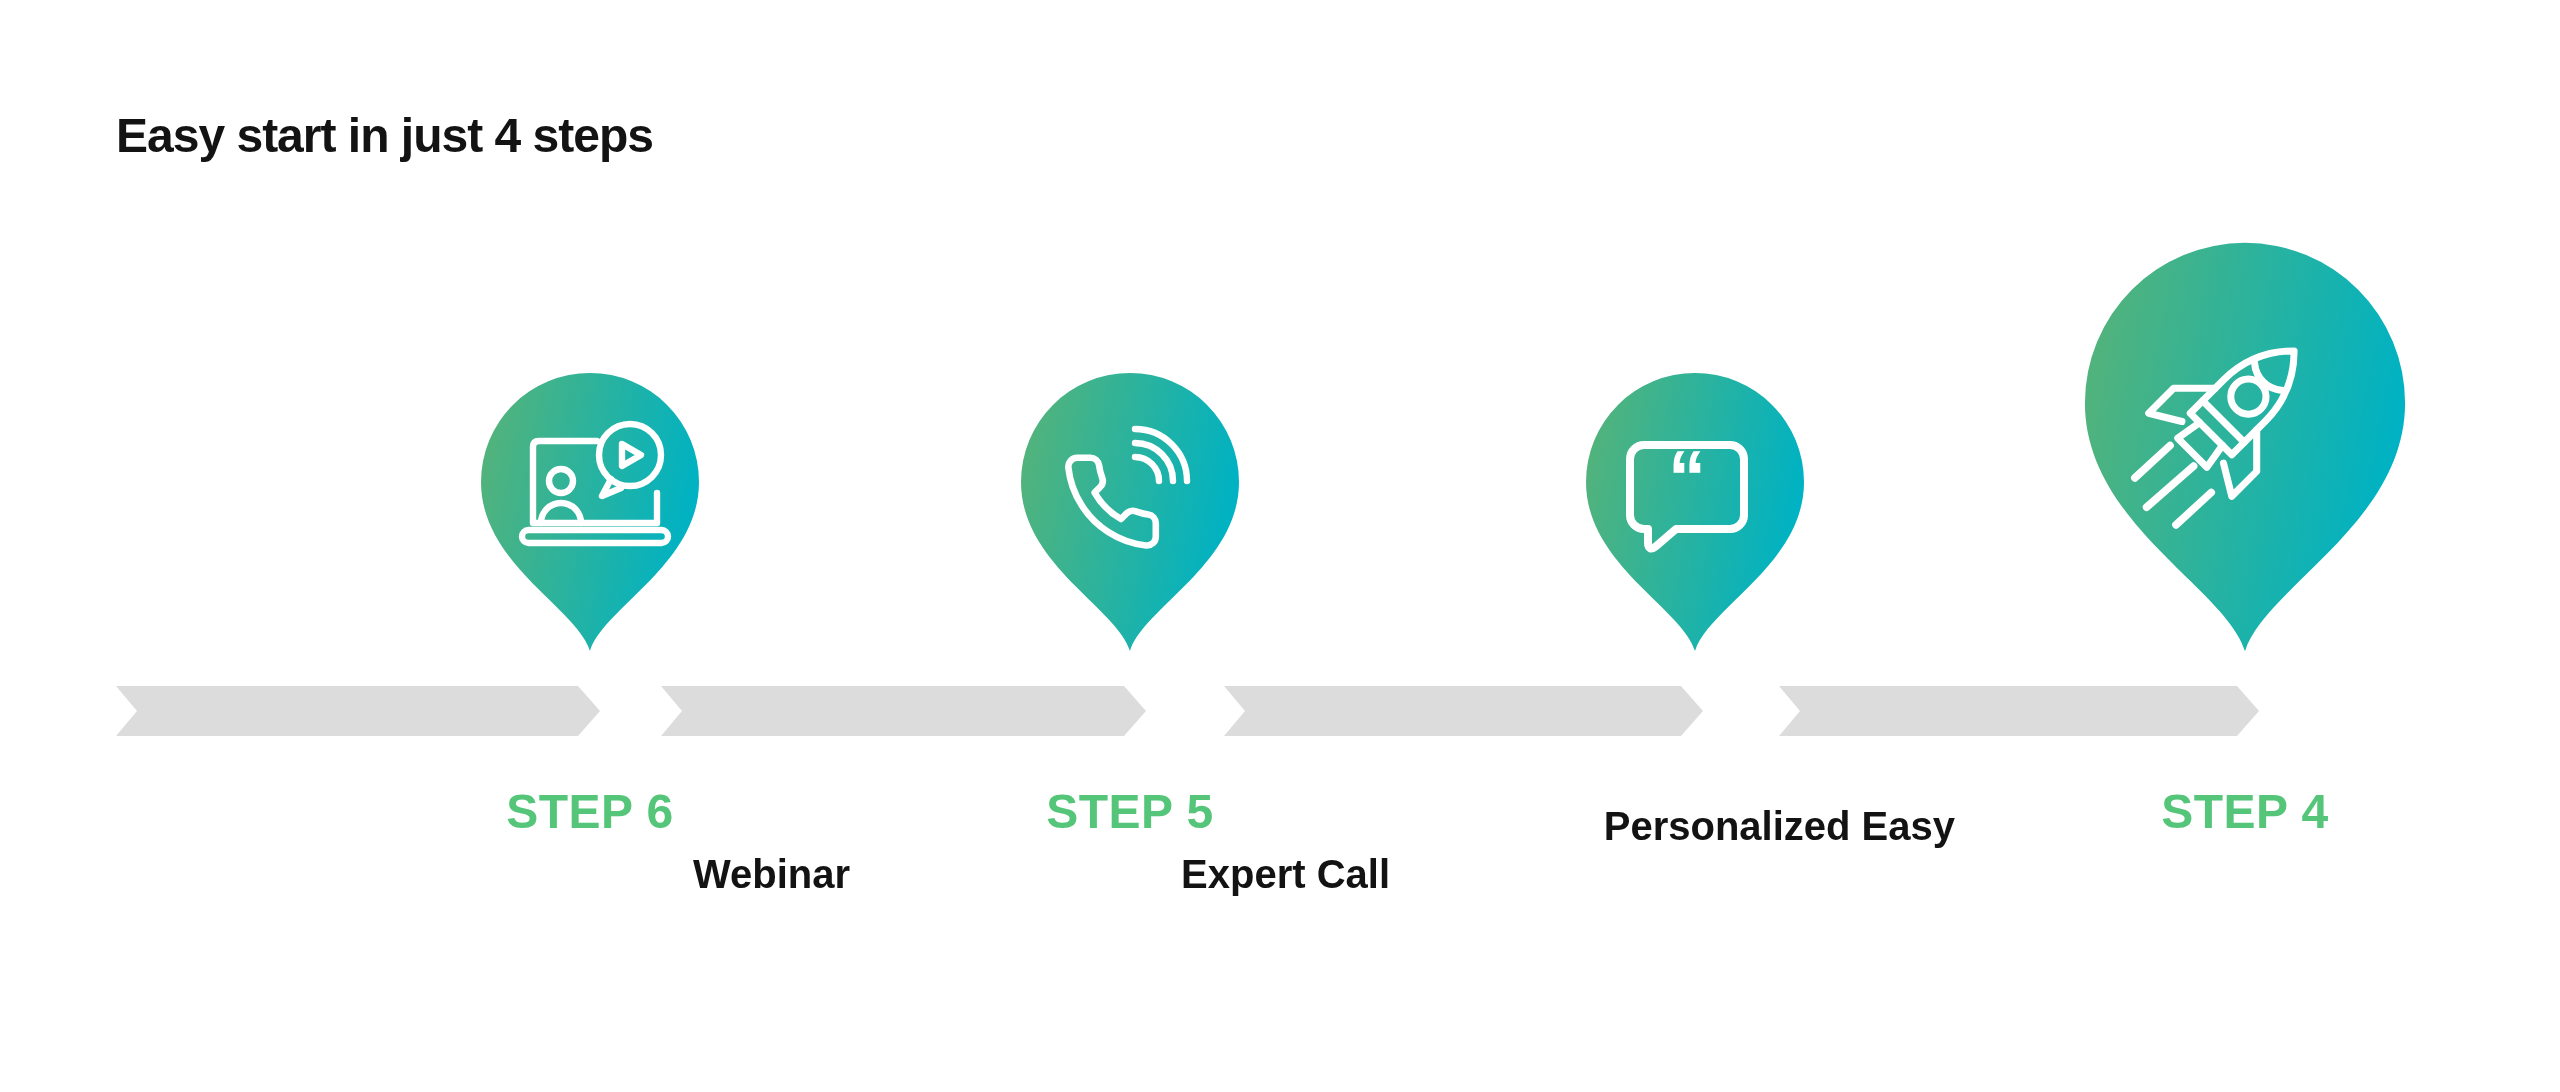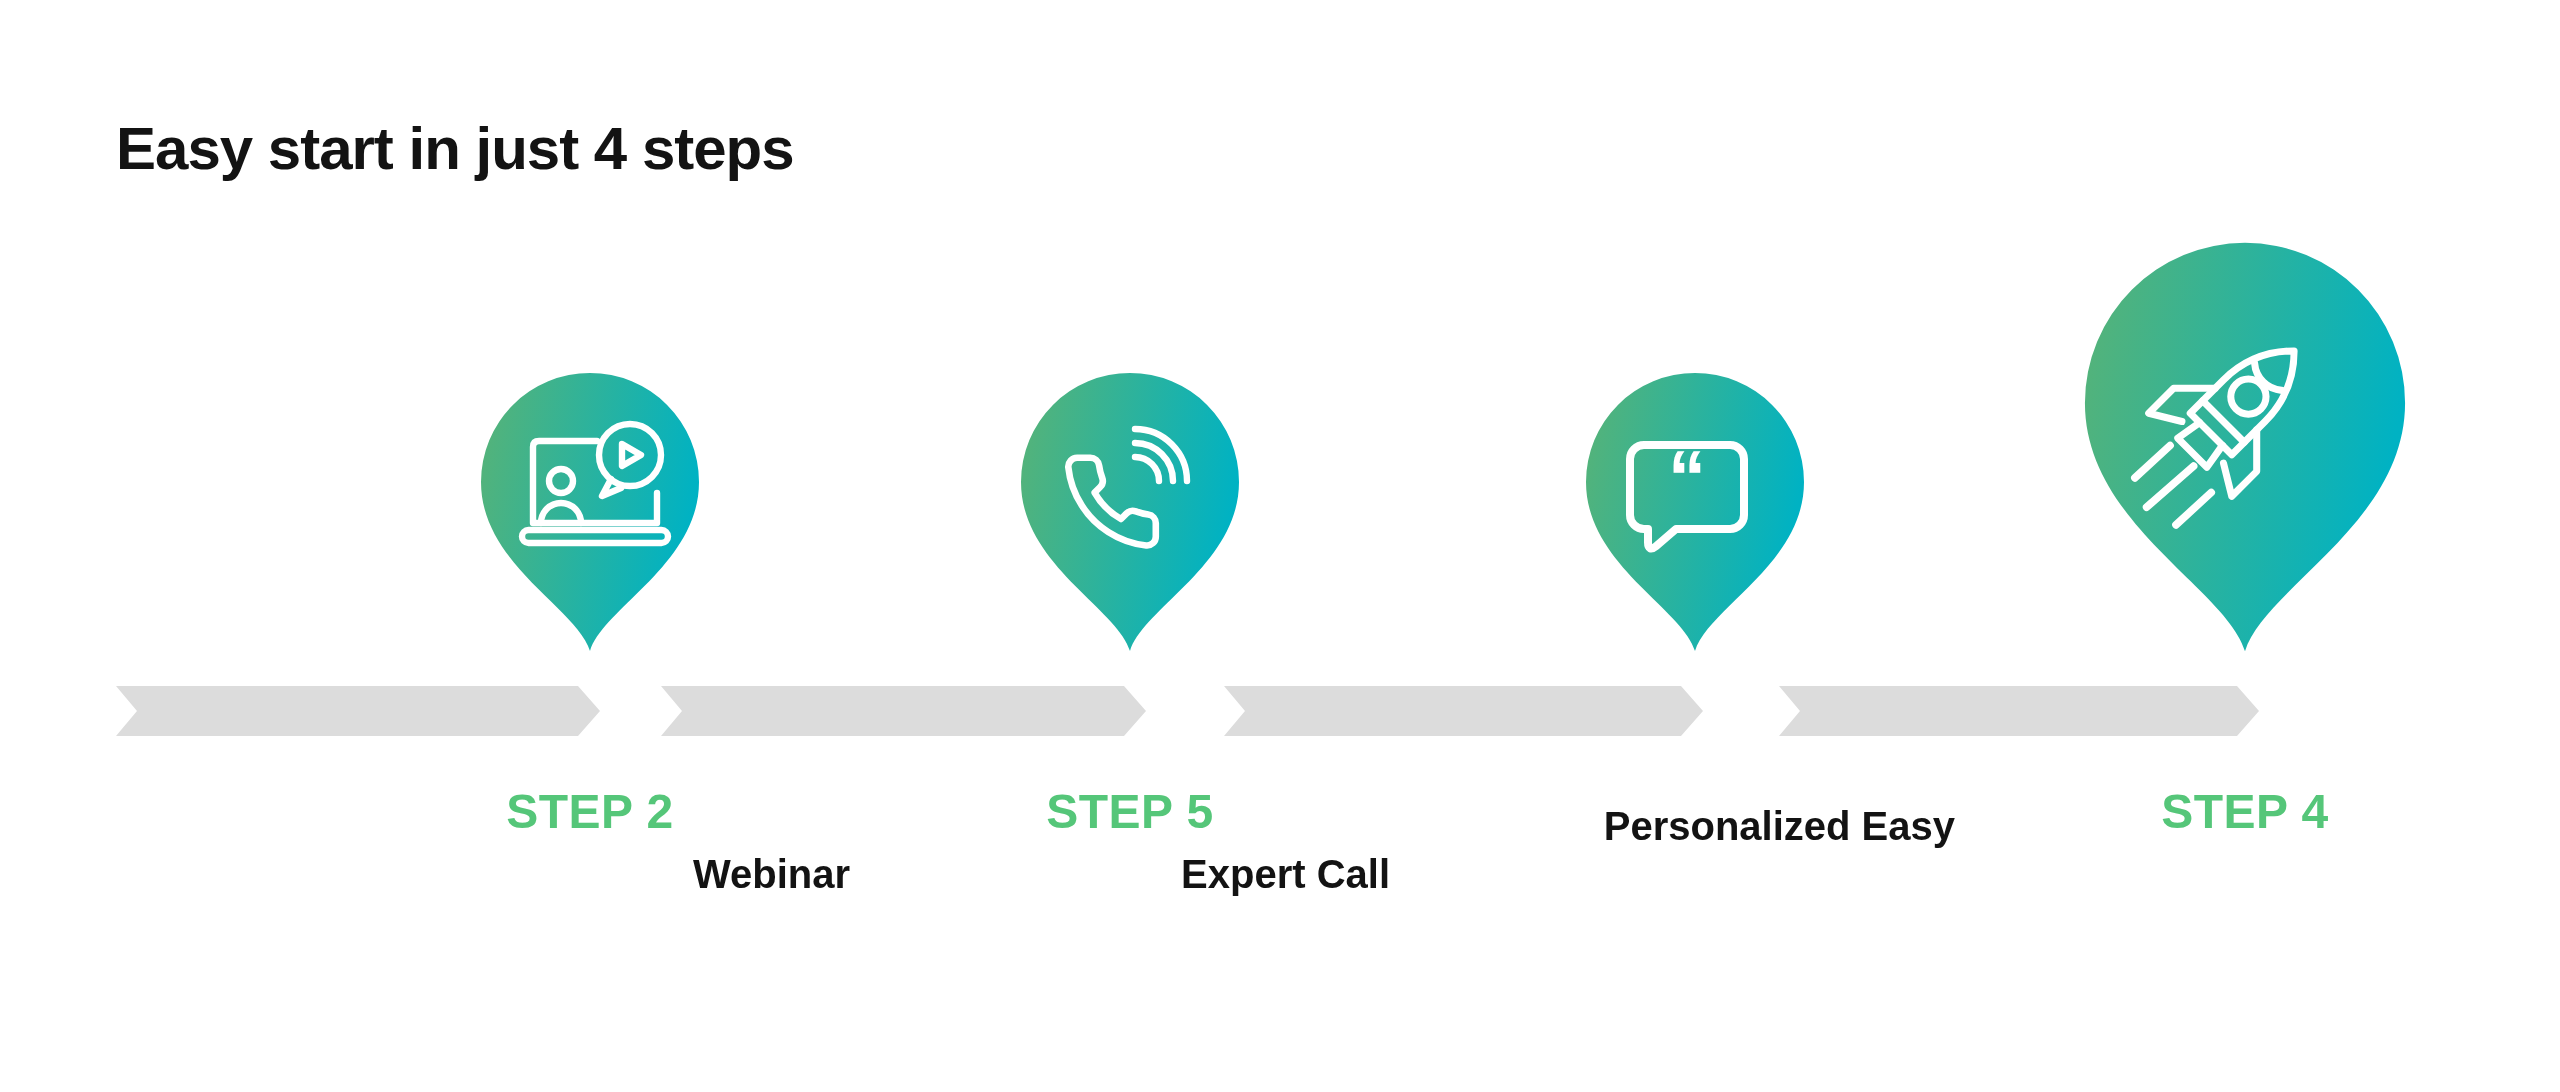--- a/index.html
+++ b/index.html
@@ -1,21 +1,21 @@
 <!DOCTYPE html>
 <html style="--accent: #55c679; --arrow-gray: #dcdcdc; --ink: #131313;"><head>
 <meta charset="utf-8">
 <style>
   html,body{margin:0;padding:0;background:#ffffff;}
   body{font-family:"Liberation Sans", sans-serif;}
   .canvas{position:relative;width:2560px;height:1092px;background:#fff;overflow:hidden;}
 
   .title{
-    position:absolute;left:116px;top:119px;
-    font-size:60px;font-weight:600;letter-spacing:-1px;
+    position:absolute;left:116px;top:112px;
+    font-size:48px;font-weight:600;letter-spacing:-1px;
     color:var(--ink,#131313);line-height:1;white-space:nowrap;
   }
 
   .arrow-seg{
     position:absolute;top:686px;height:50px;
     background:var(--arrow-gray,#dcdcdc);
     clip-path:polygon(0 0, calc(100% - 22px) 0, 100% 50%, calc(100% - 22px) 100%, 0 100%, 21px 50%);
   }
   .seg-1{left:116px;width:484px;}
   .seg-2{left:661px;width:485px;}
@@ -115,21 +115,21 @@
       </g>
       <g class="icon-stroke" stroke-width="2.6">
         <path d="M19 82 L31 71"></path>
         <path d="M23 92 L39 78"></path>
         <path d="M33 98 L45 87"></path>
       </g>
     </g>
   </svg>
 
   <div class="step-label lbl-1">
-    <div class="step-num">STEP 2</div>
+    <div class="step-num">STEP 6</div>
     <div class="step-name">Webinar</div>
   </div>
   <div class="step-label lbl-2">
     <div class="step-num">STEP 5</div>
     <div class="step-name">Expert Call</div>
   </div>
   <div class="step-label lbl-3">
     <div class="step-name">Personalized Easy</div>
   </div>
   <div class="step-label lbl-4">

